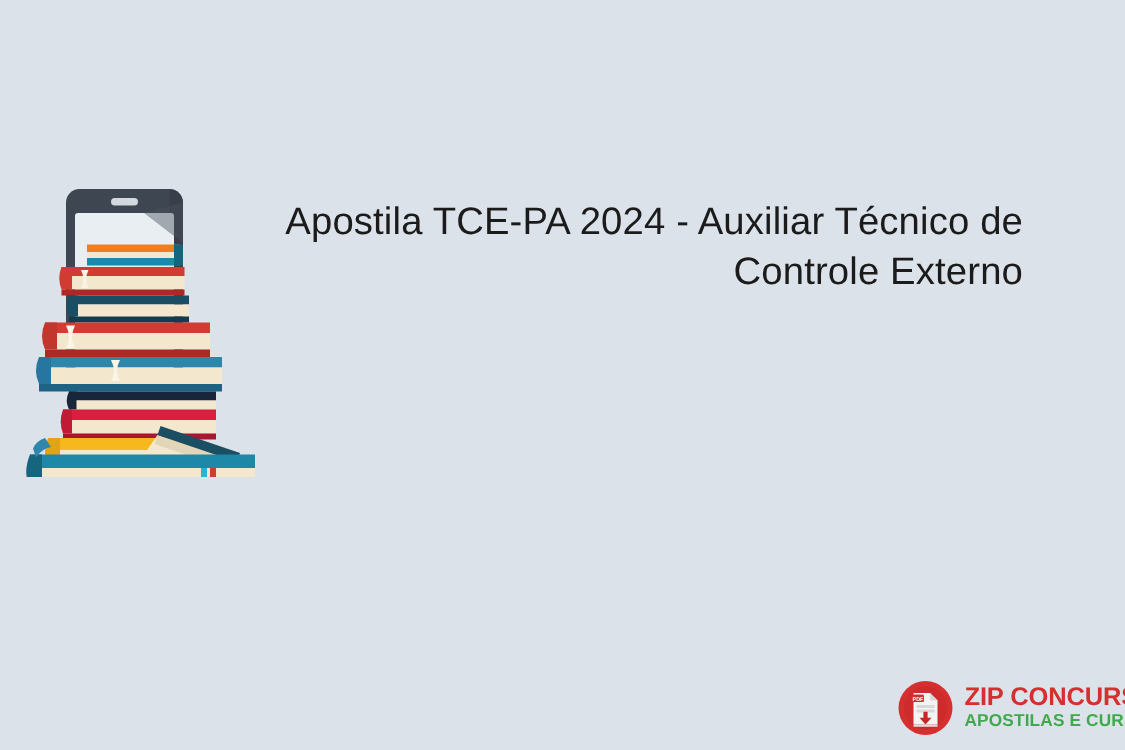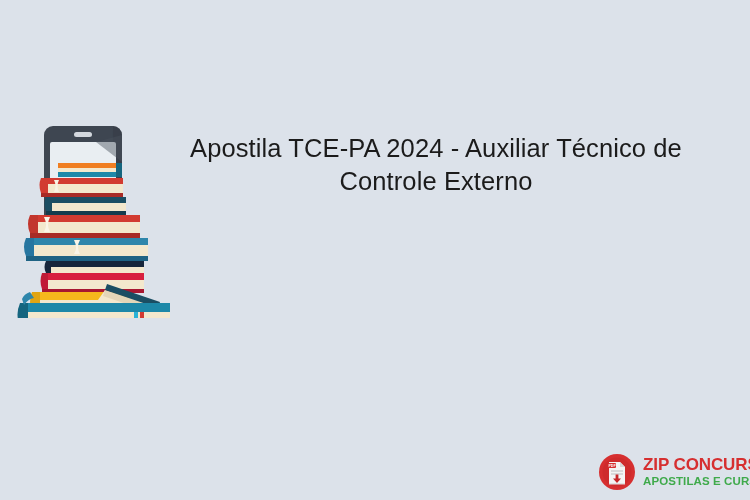--- a/index.html
+++ b/index.html
@@ -33,21 +33,21 @@
     width: 172px;
     height: 196px;
   }
 
   
   #title-block {
     position: absolute;
     left: 190px;
     top: 132px;
     width: 492px;
-    text-align: center;
+    text-align: right;
   }
   #title-text {
     margin: 0;
     font-family: "Liberation Sans", sans-serif;
     font-size: 25.5px;
     font-weight: 400;
     line-height: 33px;
     color: #1b1b1b;
     letter-spacing: 0.1px;
   }

